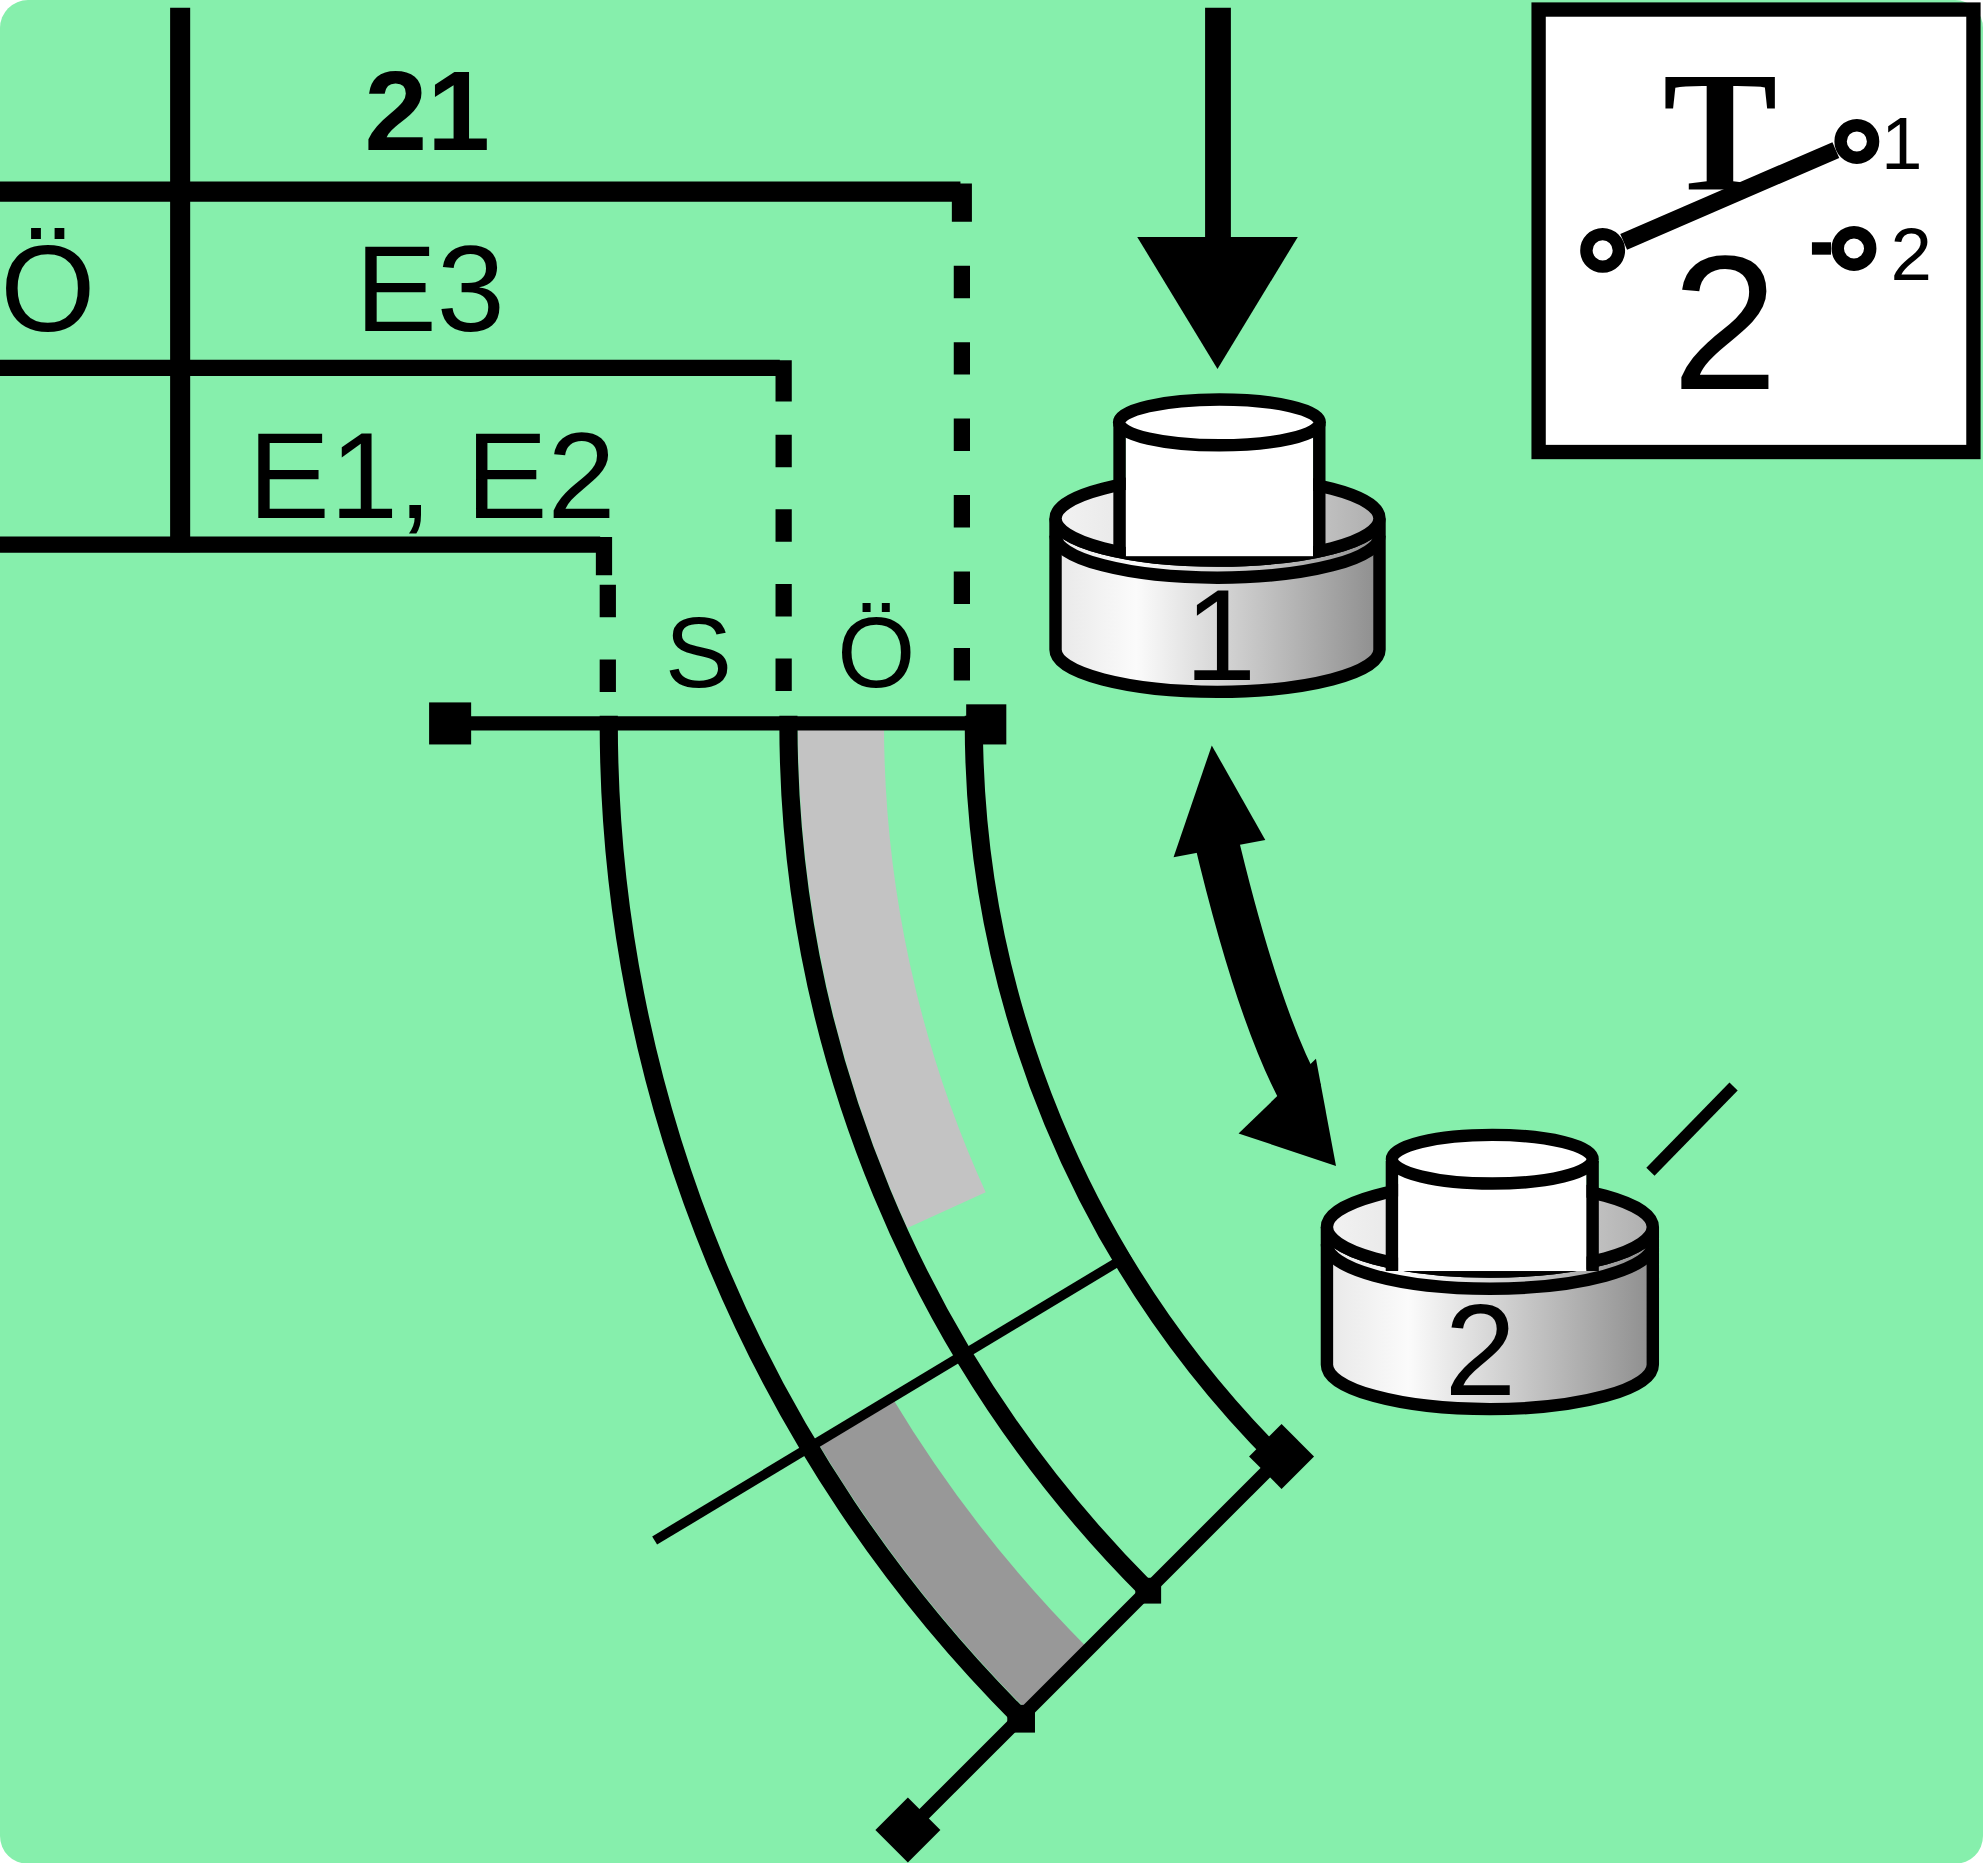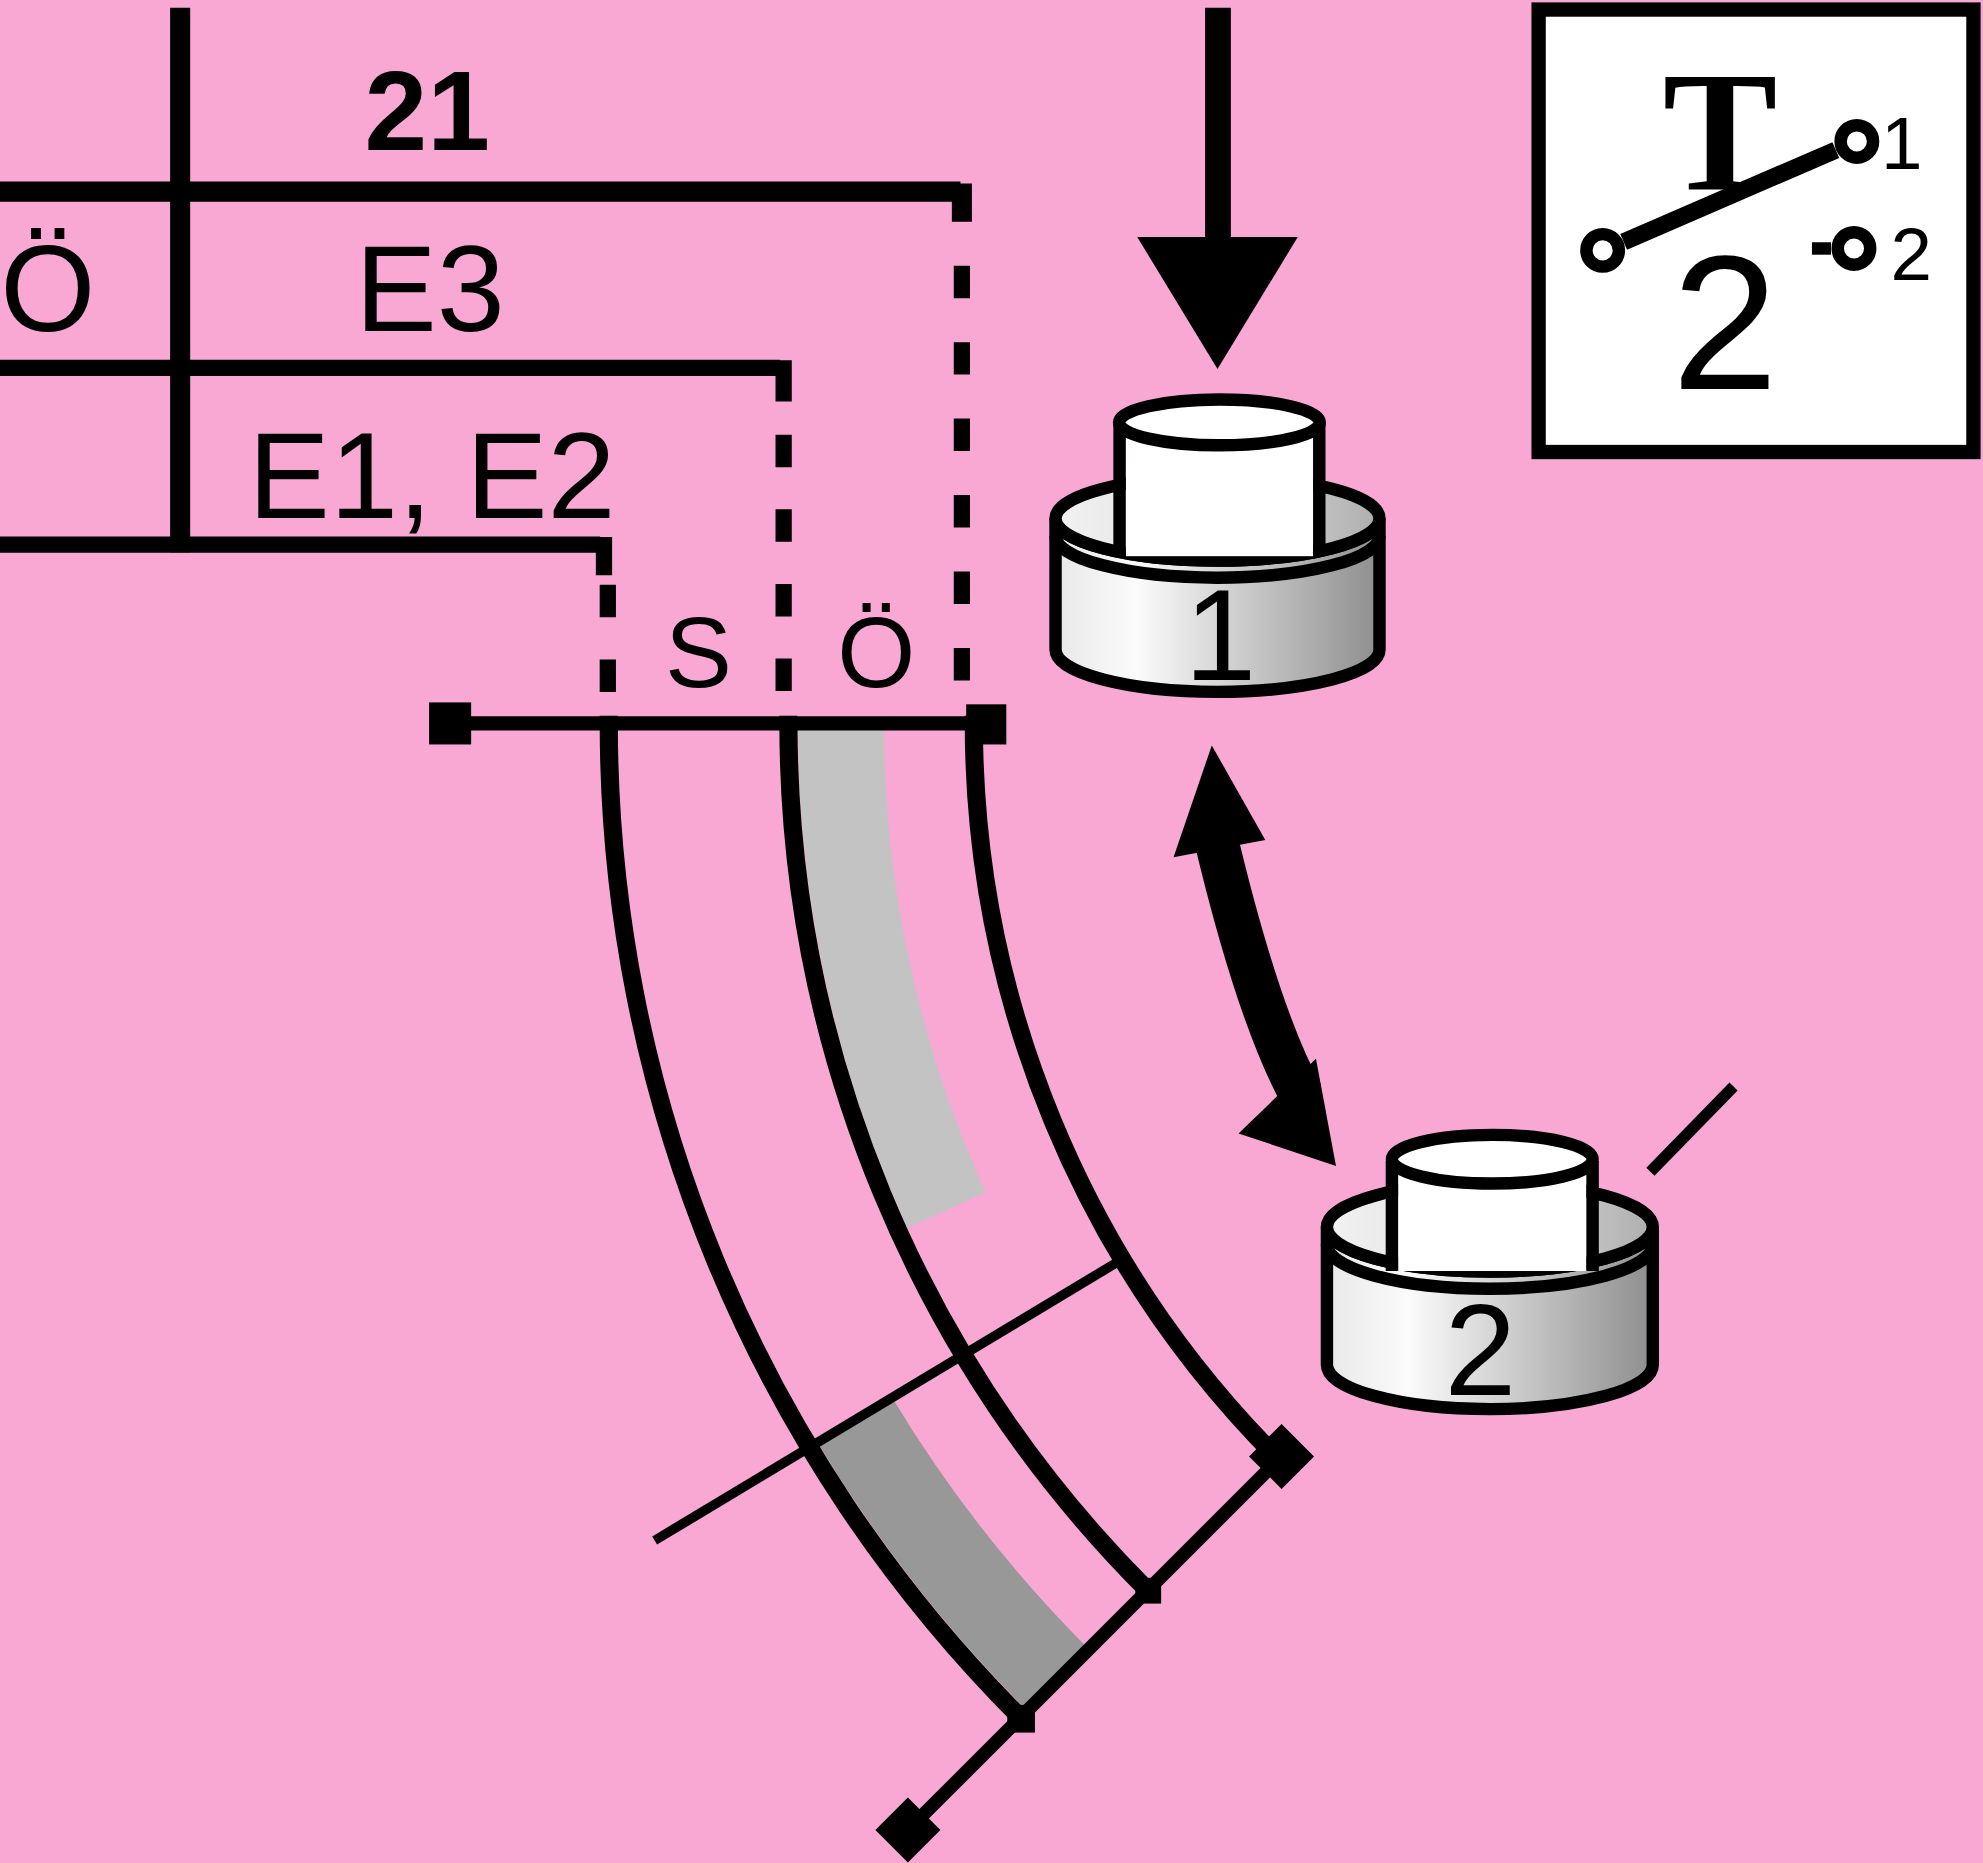--- a/index.html
+++ b/index.html
@@ -4,21 +4,22 @@
 <style>
   html, body {
     margin: 0;
     padding: 0;
     background: #ffffff;
   }
   .stage {
     width: 100vw;
     max-width: 100%;
     aspect-ratio: 2075 / 1950;
-    background: #f9a8d4;
+    background: #86efac;
+    border-radius: 28px;
   }
   svg { display: block; width: 100%; height: 100%; }
   .sans  { font-family: "Liberation Sans", "DejaVu Sans", sans-serif; }
   .serif { font-family: "Liberation Serif", "DejaVu Serif", serif; }
   text { fill: #000000; }
 </style>
 </head>
 <body>
 
 <div class="stage">

